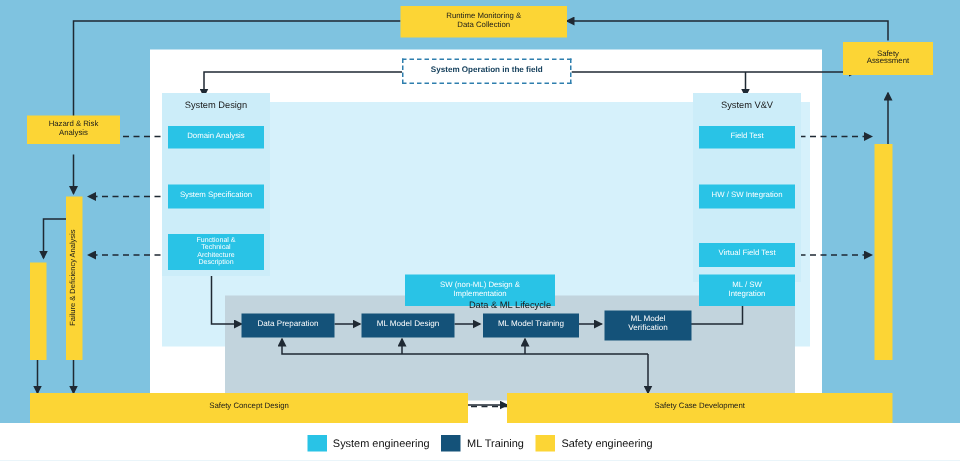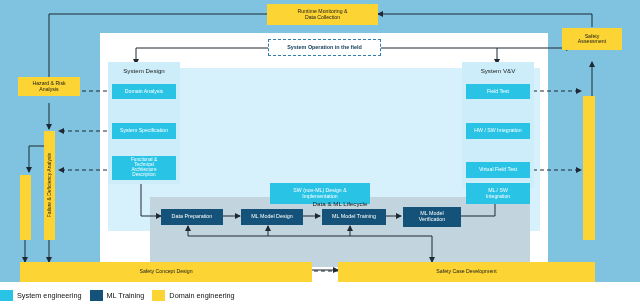--- a/index.html
+++ b/index.html
@@ -22,21 +22,21 @@
               border:1px dashed #2f7fae;}
 
   
   .grp-title{position:absolute;font-size:6.2px;color:#1a1a1a;text-align:center;font-weight:normal;}
 
   
   .vert{writing-mode:vertical-rl;transform:rotate(180deg);font-size:5px;white-space:nowrap;}
 
   
   .legend{position:absolute;left:0;top:284px;width:640px;height:23px;display:flex;
-          align-items:center;justify-content:flex-start;gap:8px;background:#ffffff;}
+          align-items:center;justify-content:center;gap:8px;background:#ffffff;}
   .legend-item{display:flex;align-items:center;gap:4px;}
   .legend-swatch{width:13px;height:11px;display:block;}
   .legend-label{font-size:7.3px;color:#111111;}
 
   
   svg.links{position:absolute;left:0;top:0;width:640px;height:307px;pointer-events:none;}
 </style>
 </head>
 <body>
 
@@ -167,17 +167,17 @@
     <div class="legend-item">
       <span class="legend-swatch" style="background:#29c3e6;"></span>
       <span class="legend-label">System engineering</span>
     </div>
     <div class="legend-item">
       <span class="legend-swatch" style="background:#145279;"></span>
       <span class="legend-label">ML Training</span>
     </div>
     <div class="legend-item">
       <span class="legend-swatch" style="background:#fcd535;"></span>
-      <span class="legend-label">Domain engineering</span>
+      <span class="legend-label">Safety engineering</span>
     </div>
   </div>
 
 </div>
 
 </body></html>

